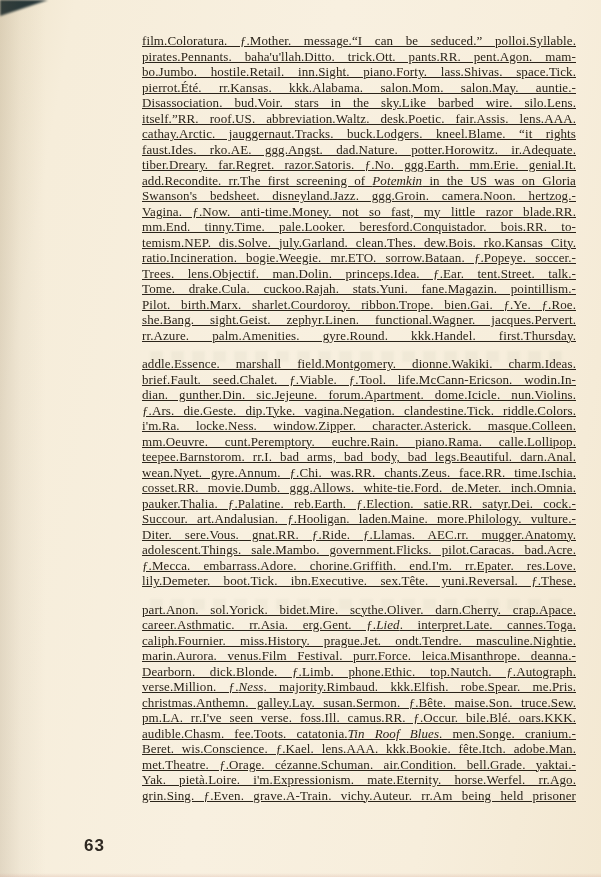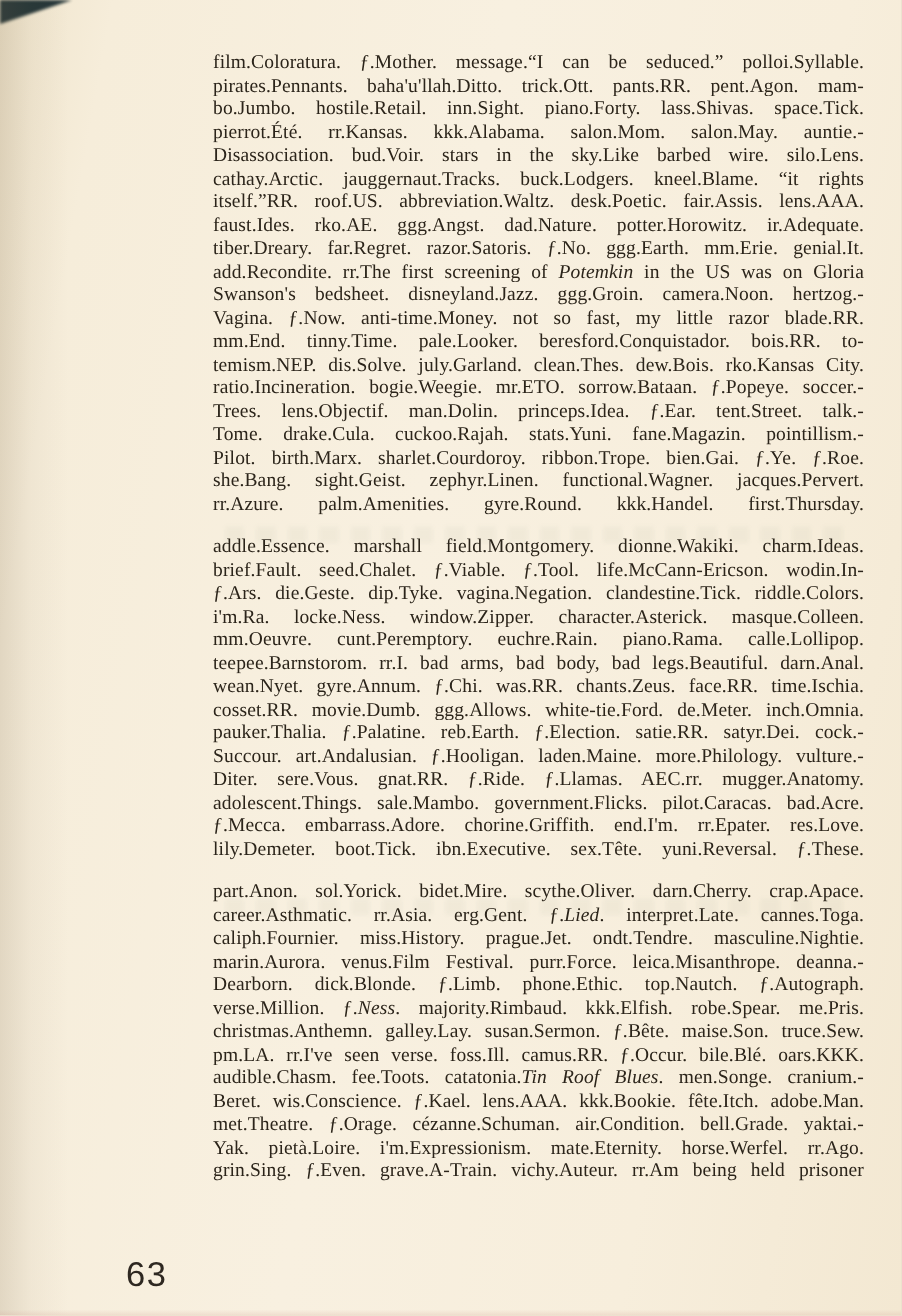--- a/index.html
+++ b/index.html
@@ -65,69 +65,71 @@
   .line {
     font-size: 13px;
     line-height: 15.5px;
     letter-spacing: 0.1px;
     word-spacing: 1px;
     text-align: justify;
     text-align-last: justify;
     white-space: normal;
     overflow: hidden;
     height: 15.5px;
+    text-decoration: underline;
   }
   .line i { font-style: italic; }
 
   .folio {
     position: absolute;
     left: 84px;
     top: 836px;
     font-family: "Liberation Sans", "DejaVu Sans", sans-serif;
-    font-weight: 400;
-    font-size: 23px;
+    font-weight: 700;
+    font-size: 17px;
     letter-spacing: 1px;
     color: #2e2821;
     text-align: right;
   }
 </style>
 </head>
 <body>
 
 <div class="page">
   <div class="corner-shade"></div>
   <div class="gutter-shade"></div>
   <div class="ghost ghost-1"></div>
   <div class="ghost ghost-2"></div>
   <main class="text-block">
       <div class="para">
         <div class="line"><span>film.Coloratura. ƒ.Mother. message.“I can be seduced.” polloi.Syllable.</span></div>
         <div class="line"><span>pirates.Pennants. baha'u'llah.Ditto. trick.Ott. pants.RR. pent.Agon. mam-</span></div>
         <div class="line"><span>bo.Jumbo. hostile.Retail. inn.Sight. piano.Forty. lass.Shivas. space.Tick.</span></div>
         <div class="line"><span>pierrot.Été. rr.Kansas. kkk.Alabama. salon.Mom. salon.May. auntie.-</span></div>
         <div class="line"><span>Disassociation. bud.Voir. stars in the sky.Like barbed wire. silo.Lens.</span></div>
+        <div class="line"><span>itself.”RR. roof.US. abbreviation.Waltz. desk.Poetic. fair.Assis. lens.AAA.</span></div>
         <div class="line"><span>cathay.Arctic. jauggernaut.Tracks. buck.Lodgers. kneel.Blame. “it rights</span></div>
-        <div class="line"><span>itself.”RR. roof.US. abbreviation.Waltz. desk.Poetic. fair.Assis. lens.AAA.</span></div>
         <div class="line"><span>faust.Ides. rko.AE. ggg.Angst. dad.Nature. potter.Horowitz. ir.Adequate.</span></div>
         <div class="line"><span>tiber.Dreary. far.Regret. razor.Satoris. ƒ.No. ggg.Earth. mm.Erie. genial.It.</span></div>
         <div class="line"><span>add.Recondite. rr.The first screening of </span><i>Potemkin</i><span> in the US was on Gloria</span></div>
         <div class="line"><span>Swanson's bedsheet. disneyland.Jazz. ggg.Groin. camera.Noon. hertzog.-</span></div>
         <div class="line"><span>Vagina. ƒ.Now. anti-time.Money. not so fast, my little razor blade.RR.</span></div>
         <div class="line"><span>mm.End. tinny.Time. pale.Looker. beresford.Conquistador. bois.RR. to-</span></div>
         <div class="line"><span>temism.NEP. dis.Solve. july.Garland. clean.Thes. dew.Bois. rko.Kansas City.</span></div>
         <div class="line"><span>ratio.Incineration. bogie.Weegie. mr.ETO. sorrow.Bataan. ƒ.Popeye. soccer.-</span></div>
         <div class="line"><span>Trees. lens.Objectif. man.Dolin. princeps.Idea. ƒ.Ear. tent.Street. talk.-</span></div>
         <div class="line"><span>Tome. drake.Cula. cuckoo.Rajah. stats.Yuni. fane.Magazin. pointillism.-</span></div>
         <div class="line"><span>Pilot. birth.Marx. sharlet.Courdoroy. ribbon.Trope. bien.Gai. ƒ.Ye. ƒ.Roe.</span></div>
         <div class="line"><span>she.Bang. sight.Geist. zephyr.Linen. functional.Wagner. jacques.Pervert.</span></div>
         <div class="line"><span>rr.Azure. palm.Amenities. gyre.Round. kkk.Handel. first.Thursday.</span></div>
       </div>
       <div class="para">
         <div class="line"><span>addle.Essence. marshall field.Montgomery. dionne.Wakiki. charm.Ideas.</span></div>
         <div class="line"><span>brief.Fault. seed.Chalet. ƒ.Viable. ƒ.Tool. life.McCann-Ericson. wodin.In-</span></div>
+        <div class="line"><span>dian. gunther.Din. sic.Jejeune. forum.Apartment. dome.Icicle. nun.Violins.</span></div>
         <div class="line"><span>ƒ.Ars. die.Geste. dip.Tyke. vagina.Negation. clandestine.Tick. riddle.Colors.</span></div>
         <div class="line"><span>i'm.Ra. locke.Ness. window.Zipper. character.Asterick. masque.Colleen.</span></div>
         <div class="line"><span>mm.Oeuvre. cunt.Peremptory. euchre.Rain. piano.Rama. calle.Lollipop.</span></div>
         <div class="line"><span>teepee.Barnstorom. rr.I. bad arms, bad body, bad legs.Beautiful. darn.Anal.</span></div>
         <div class="line"><span>wean.Nyet. gyre.Annum. ƒ.Chi. was.RR. chants.Zeus. face.RR. time.Ischia.</span></div>
         <div class="line"><span>cosset.RR. movie.Dumb. ggg.Allows. white-tie.Ford. de.Meter. inch.Omnia.</span></div>
         <div class="line"><span>pauker.Thalia. ƒ.Palatine. reb.Earth. ƒ.Election. satie.RR. satyr.Dei. cock.-</span></div>
         <div class="line"><span>Succour. art.Andalusian. ƒ.Hooligan. laden.Maine. more.Philology. vulture.-</span></div>
         <div class="line"><span>Diter. sere.Vous. gnat.RR. ƒ.Ride. ƒ.Llamas. AEC.rr. mugger.Anatomy.</span></div>
         <div class="line"><span>adolescent.Things. sale.Mambo. government.Flicks. pilot.Caracas. bad.Acre.</span></div>

